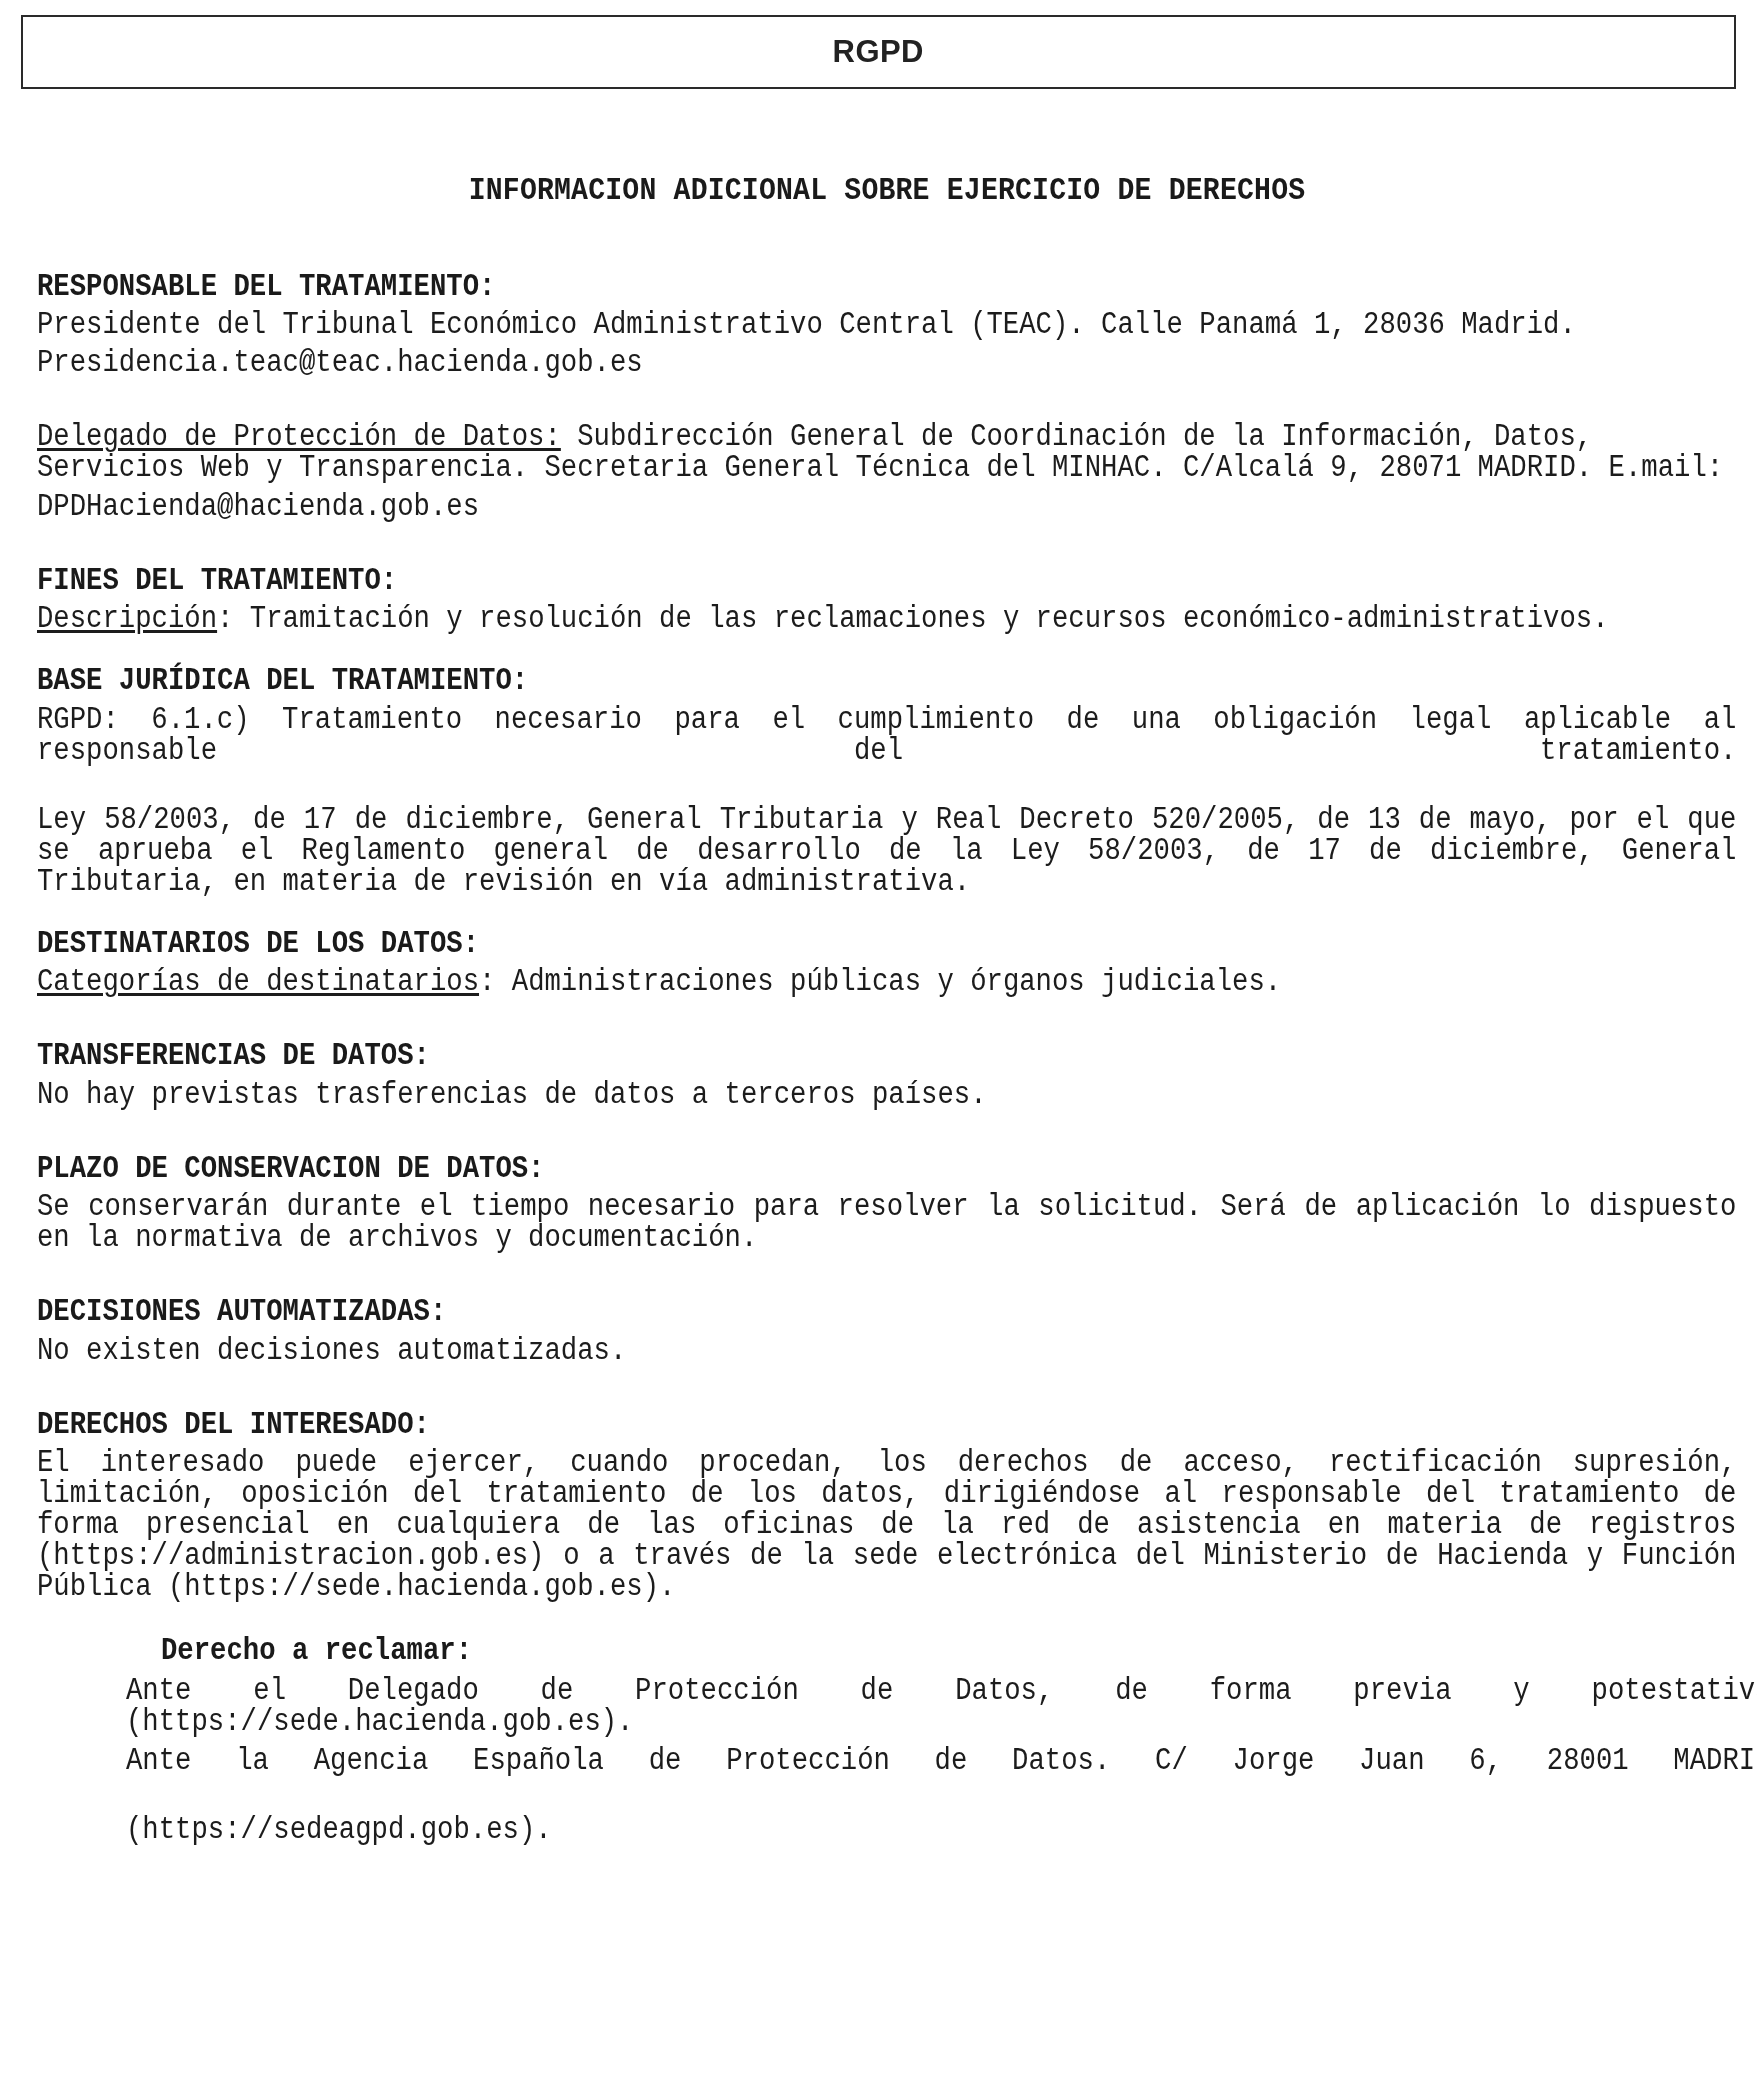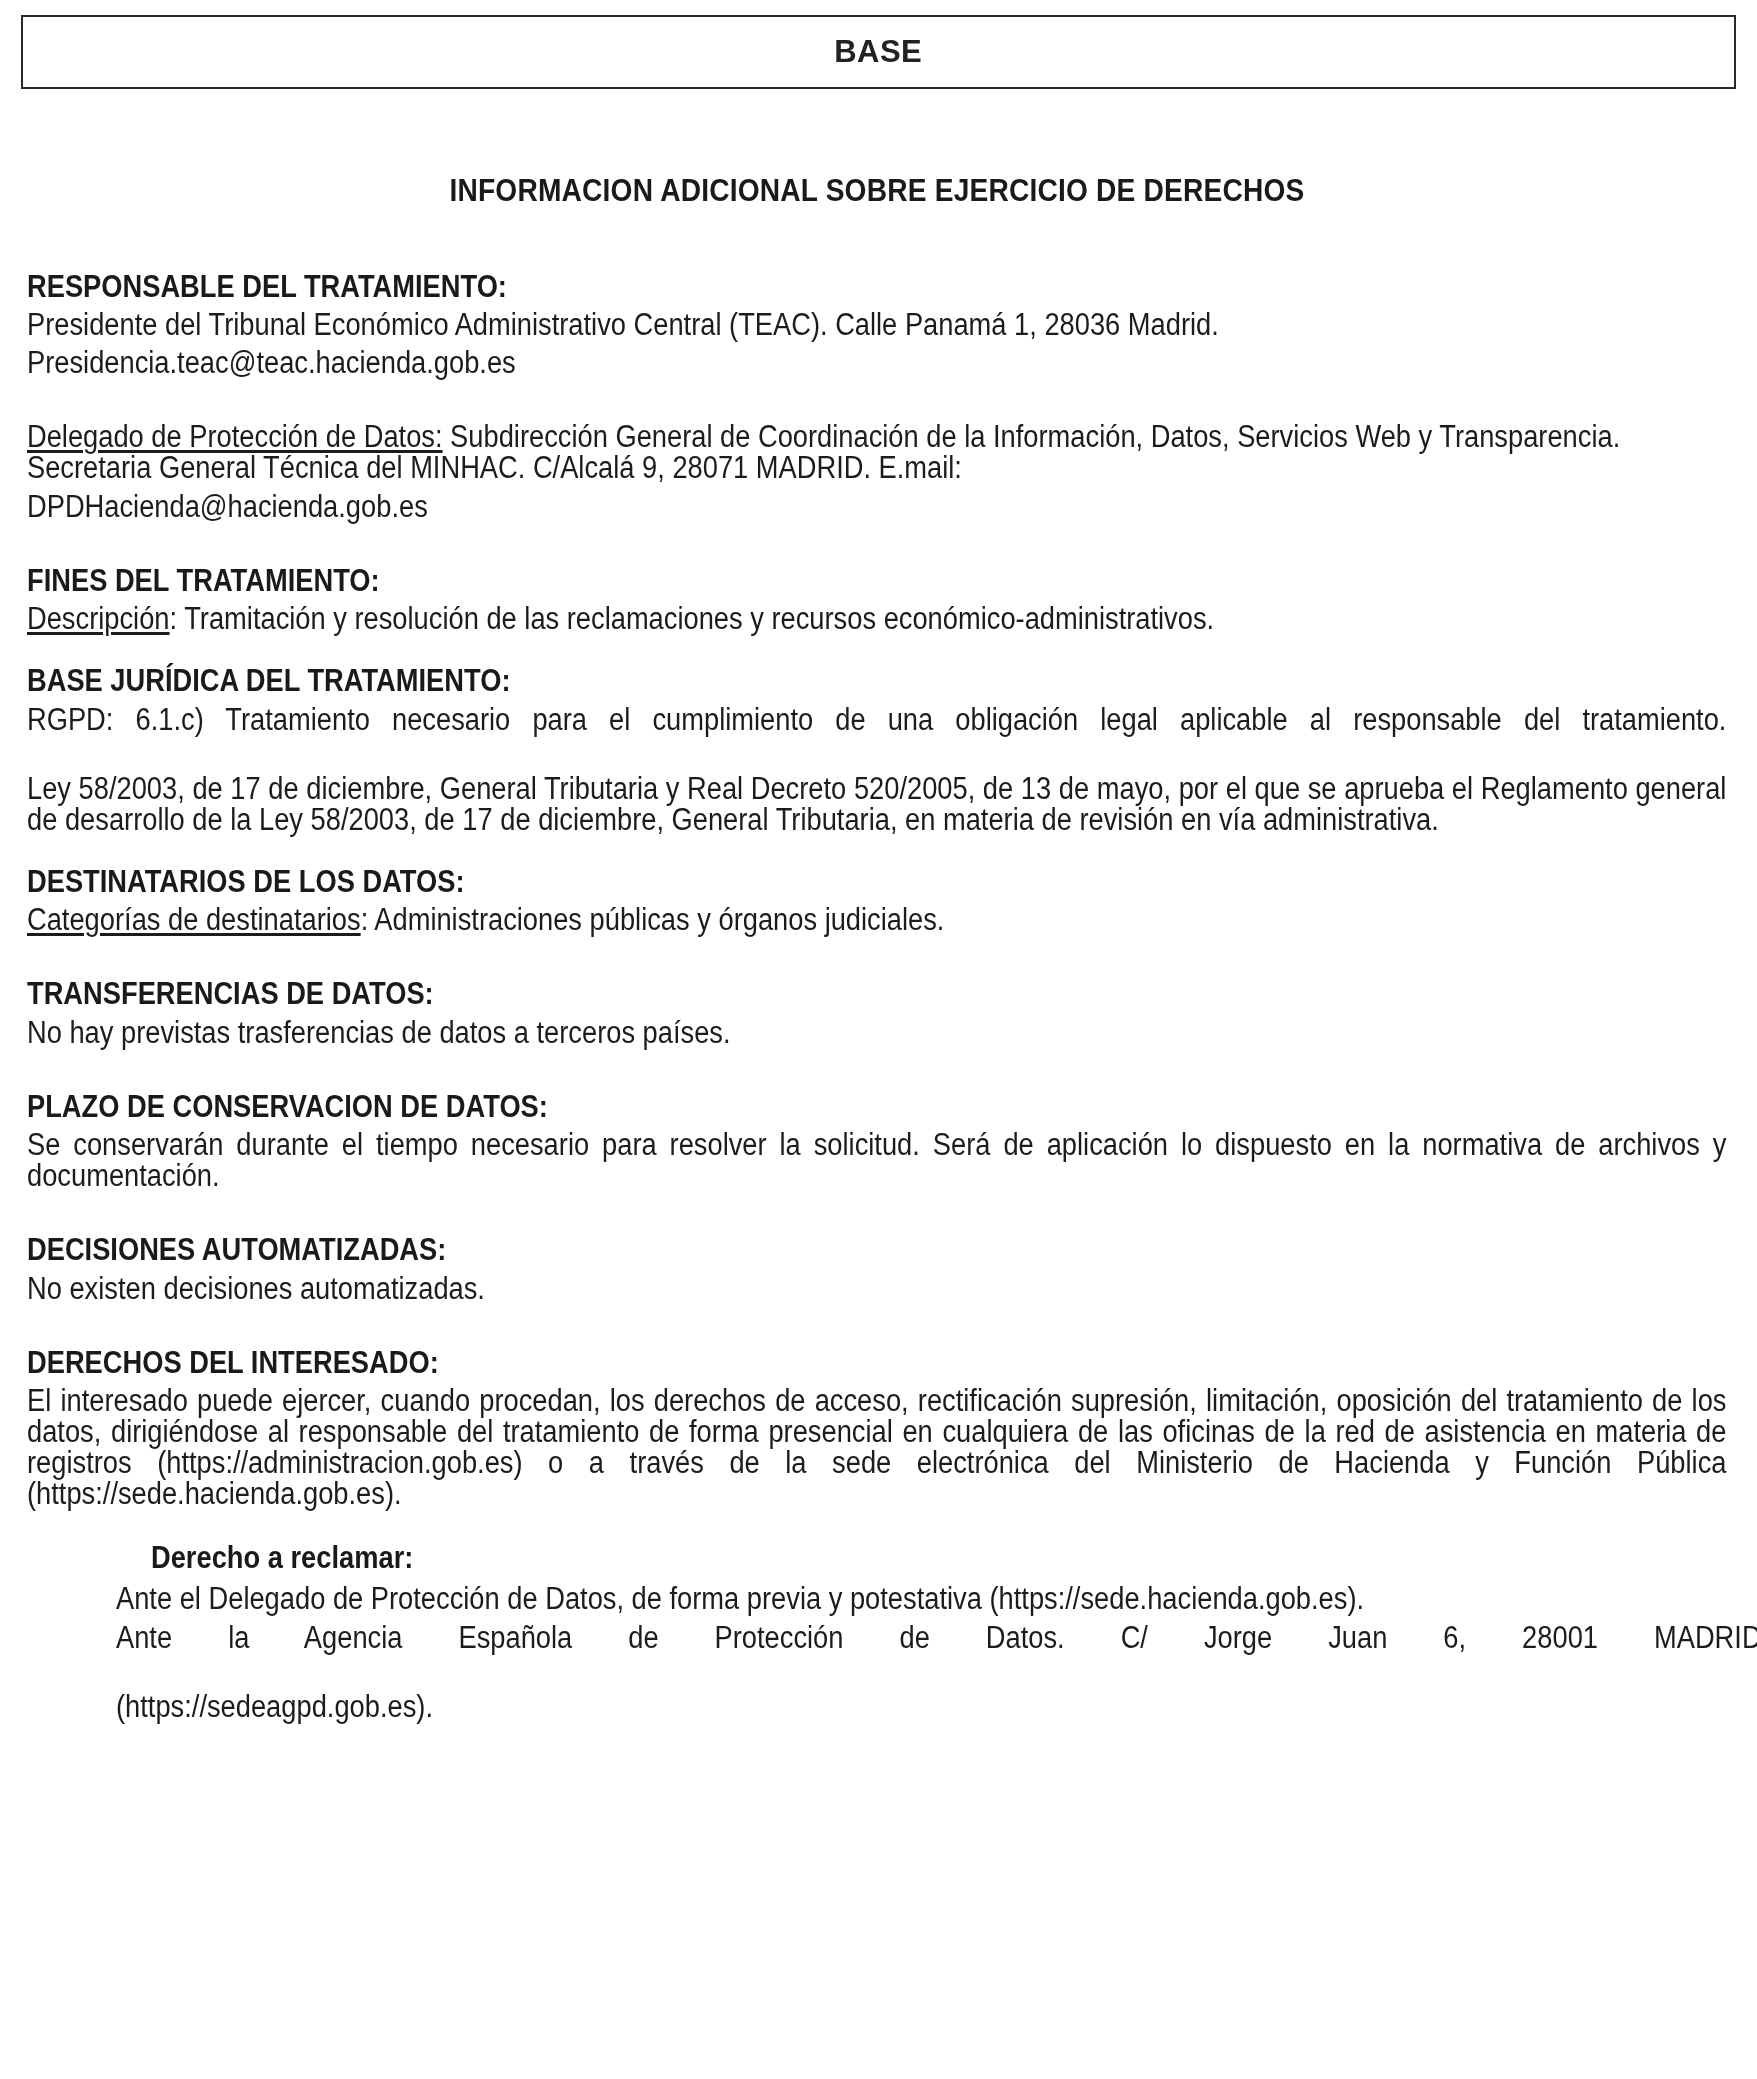--- a/index.html
+++ b/index.html
@@ -40,23 +40,24 @@
     font-family: "Liberation Sans", "DejaVu Sans", sans-serif;
     font-weight: bold;
     font-size: 31px;
     letter-spacing: 0.4px;
     color: #222222;
   }
 
   
   .doc {
     position: absolute;
-    left: 27px;
+    left: 37px;
     top: 103px;
     width: 1700px;
+    font-family: Liberation Mono, monospace;
   }
 
   .subtitle {
     text-align: center;
     font-weight: bold;
     font-size: 32px;
     margin: 69px 0 0 0;
     font-stretch: condensed;
     transform: scaleX(0.88);
     transform-origin: center center;
@@ -119,21 +120,21 @@
   .jblock { text-align: justify; }
   .jblock::after { content: ""; display: inline-block; width: 100%; }
   .noj::after { content: none; }
 </style>
 </head>
 <body>
 
 <div class="page">
 
   <div class="anexo-box">
-    <div class="anexo-title">BASE</div>
+    <div class="anexo-title">RGPD</div>
   </div>
 
   <div class="doc">
 
     <div class="subtitle">INFORMACION ADICIONAL SOBRE EJERCICIO DE DERECHOS</div>
 
     <div class="gap-xl"></div>
     <div class="gap-sm"></div>
 
     <div class="sec-head">RESPONSABLE DEL TRATAMIENTO:</div>

